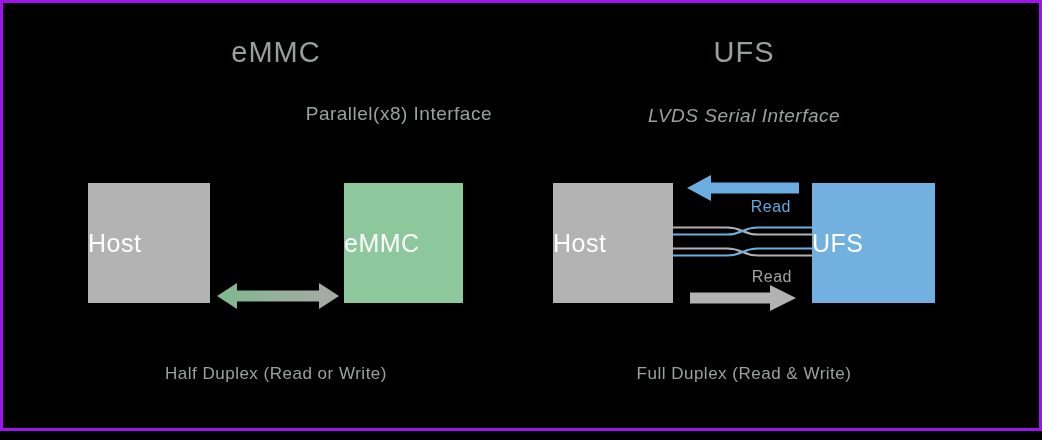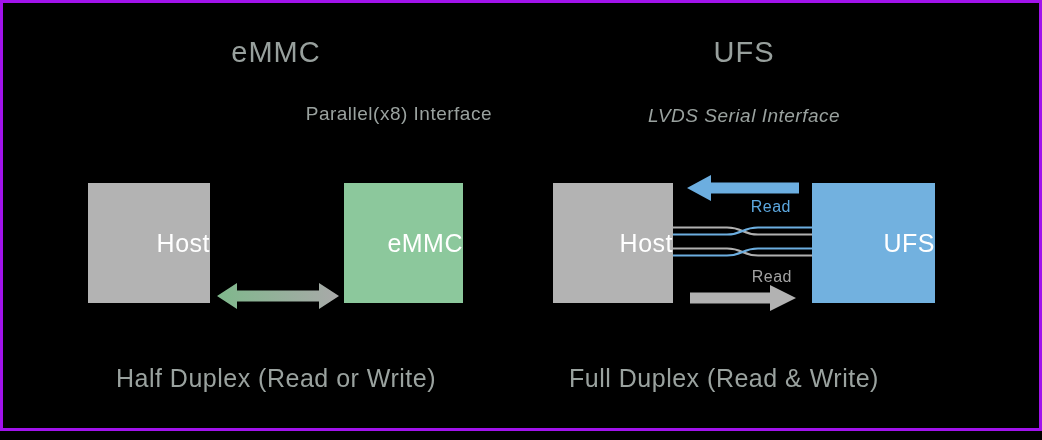--- a/index.html
+++ b/index.html
@@ -39,28 +39,28 @@
   .subtitle {
     width: 432px;
     text-align: center;
     font-size: 19px;
     letter-spacing: 0.5px;
     color: #9aa29f;
   }
   .caption {
     width: 432px;
     text-align: center;
-    font-size: 25px;
+    font-size: 17px;
     letter-spacing: 0.5px;
     color: #9aa29f;
   }
   .box {
     display: flex;
     align-items: center;
-    justify-content: flex-end;
+    justify-content: flex-start;
     width: 120px;
     height: 120px;
     color: #ffffff;
     font-size: 25px;
     letter-spacing: 0.5px;
   }
   .flow-label {
     width: 100px;
     text-align: right;
     font-size: 16px;
@@ -145,15 +145,15 @@
           <path d="M0 45.5 H54 C70 45.5 69 38.5 85 38.5 H139" stroke="#6caee0" stroke-width="2.2" fill="none"></path>
         </g>
     </svg>
 
     <div class="flow-label abs" style="left: 692px; top: 268px; color: rgb(162, 162, 162);">Read</div>
 
     <svg class="abs" style="left:688px; top:283px;" width="110" height="30" viewBox="0 0 110 30">
       <polygon points="2,9.5 82,9.5 82,2 108,15 82,28 82,20.5 2,20.5" fill="#b2b2b2"></polygon>
     </svg>
 
-    <div class="caption abs" style="left:508px; top:364px;">Full Duplex (Read &amp; Write)</div>
+    <div class="caption abs" style="left:528px; top:364px;">Full Duplex (Read &amp; Write)</div>
   </section>
 </div>
 
 </body></html>

